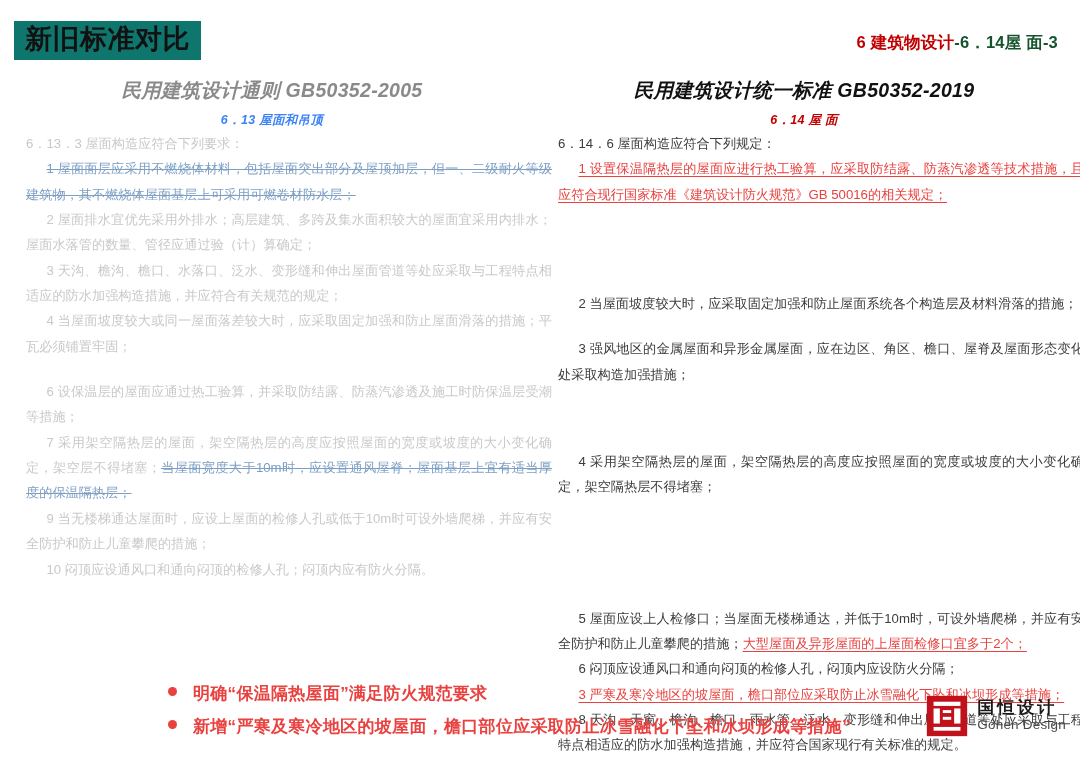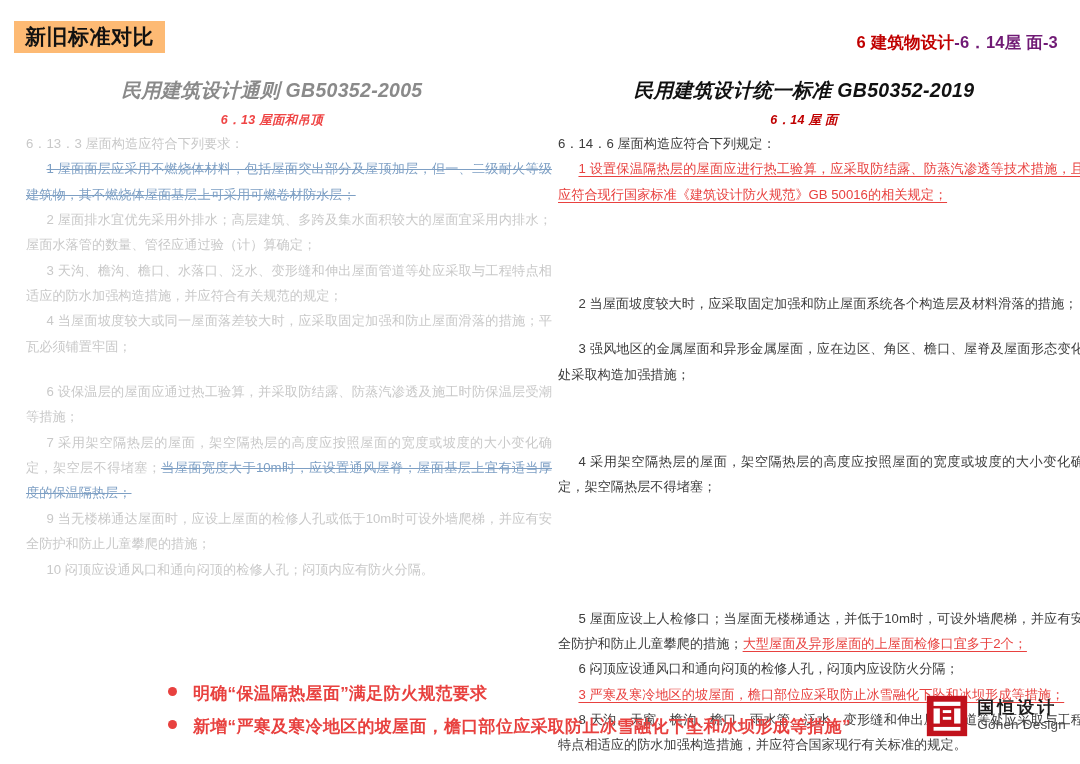--- a/index.html
+++ b/index.html
@@ -14,39 +14,39 @@
     overflow: hidden;
     font-family: "Liberation Sans", "DejaVu Sans", sans-serif;
     -webkit-font-smoothing: antialiased;
   }
 
   
   .banner {
     position: absolute;
     left: 14px;
     top: 21px;
-    background: #fdba74;
+    background: #0f766e;
     color: #111111;
-    font-size: 21px;
+    font-size: 27px;
     font-weight: bold;
     letter-spacing: 0.5px;
     padding: 4px 11px 5px 11px;
     line-height: 1.1;
   }
   .header-right {
     position: absolute;
     right: 22px;
     top: 32px;
     font-size: 16.5px;
     font-weight: bold;
     letter-spacing: 0.2px;
     white-space: nowrap;
   }
   .header-right .hr-red { color: #c00000; }
-  .header-right .hr-dark { color: #701a75; }
+  .header-right .hr-dark { color: #14532d; }
 
   
   .col {
     position: absolute;
     top: 78px;
     width: 528px;
     font-style: italic;
   }
   .col-left  { left: 8px; }
   .col-right { left: 540px; }
@@ -61,21 +61,21 @@
   .col-left .col-title  { color: #8a8a8a; }
   .col-right .col-title { color: #111111; }
 
   .col-sub {
     text-align: center;
     font-size: 12.5px;
     font-weight: bold;
     margin-top: 9px;
     letter-spacing: 0.3px;
   }
-  .col-left .col-sub  { color: #ef4444; }
+  .col-left .col-sub  { color: #3b82f6; }
   .col-right .col-sub { color: #c00000; }
 
   .body-block {
     position: absolute;
     top: 131px;
     width: 526px;
     font-size: 13.2px;
     line-height: 1.92;
     text-align: justify;
     text-justify: inter-ideograph;

